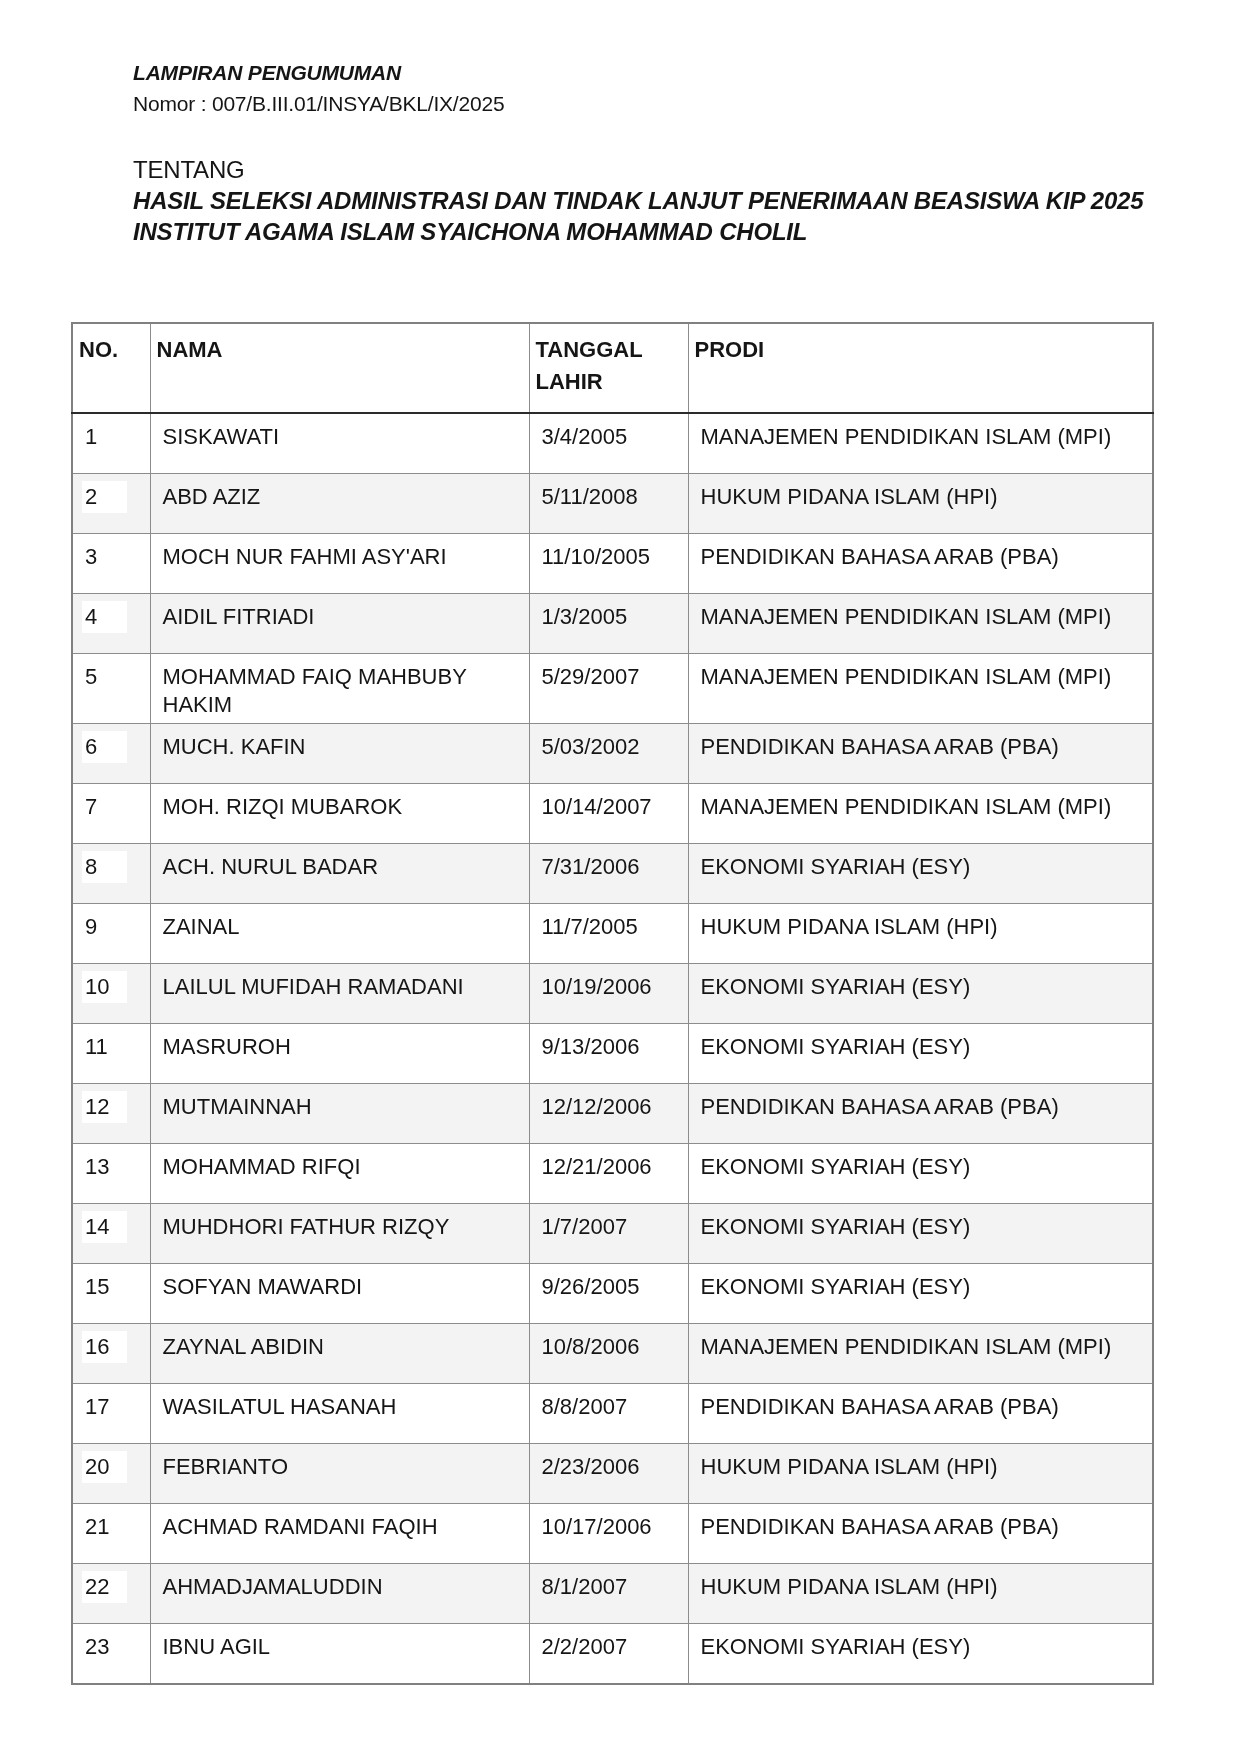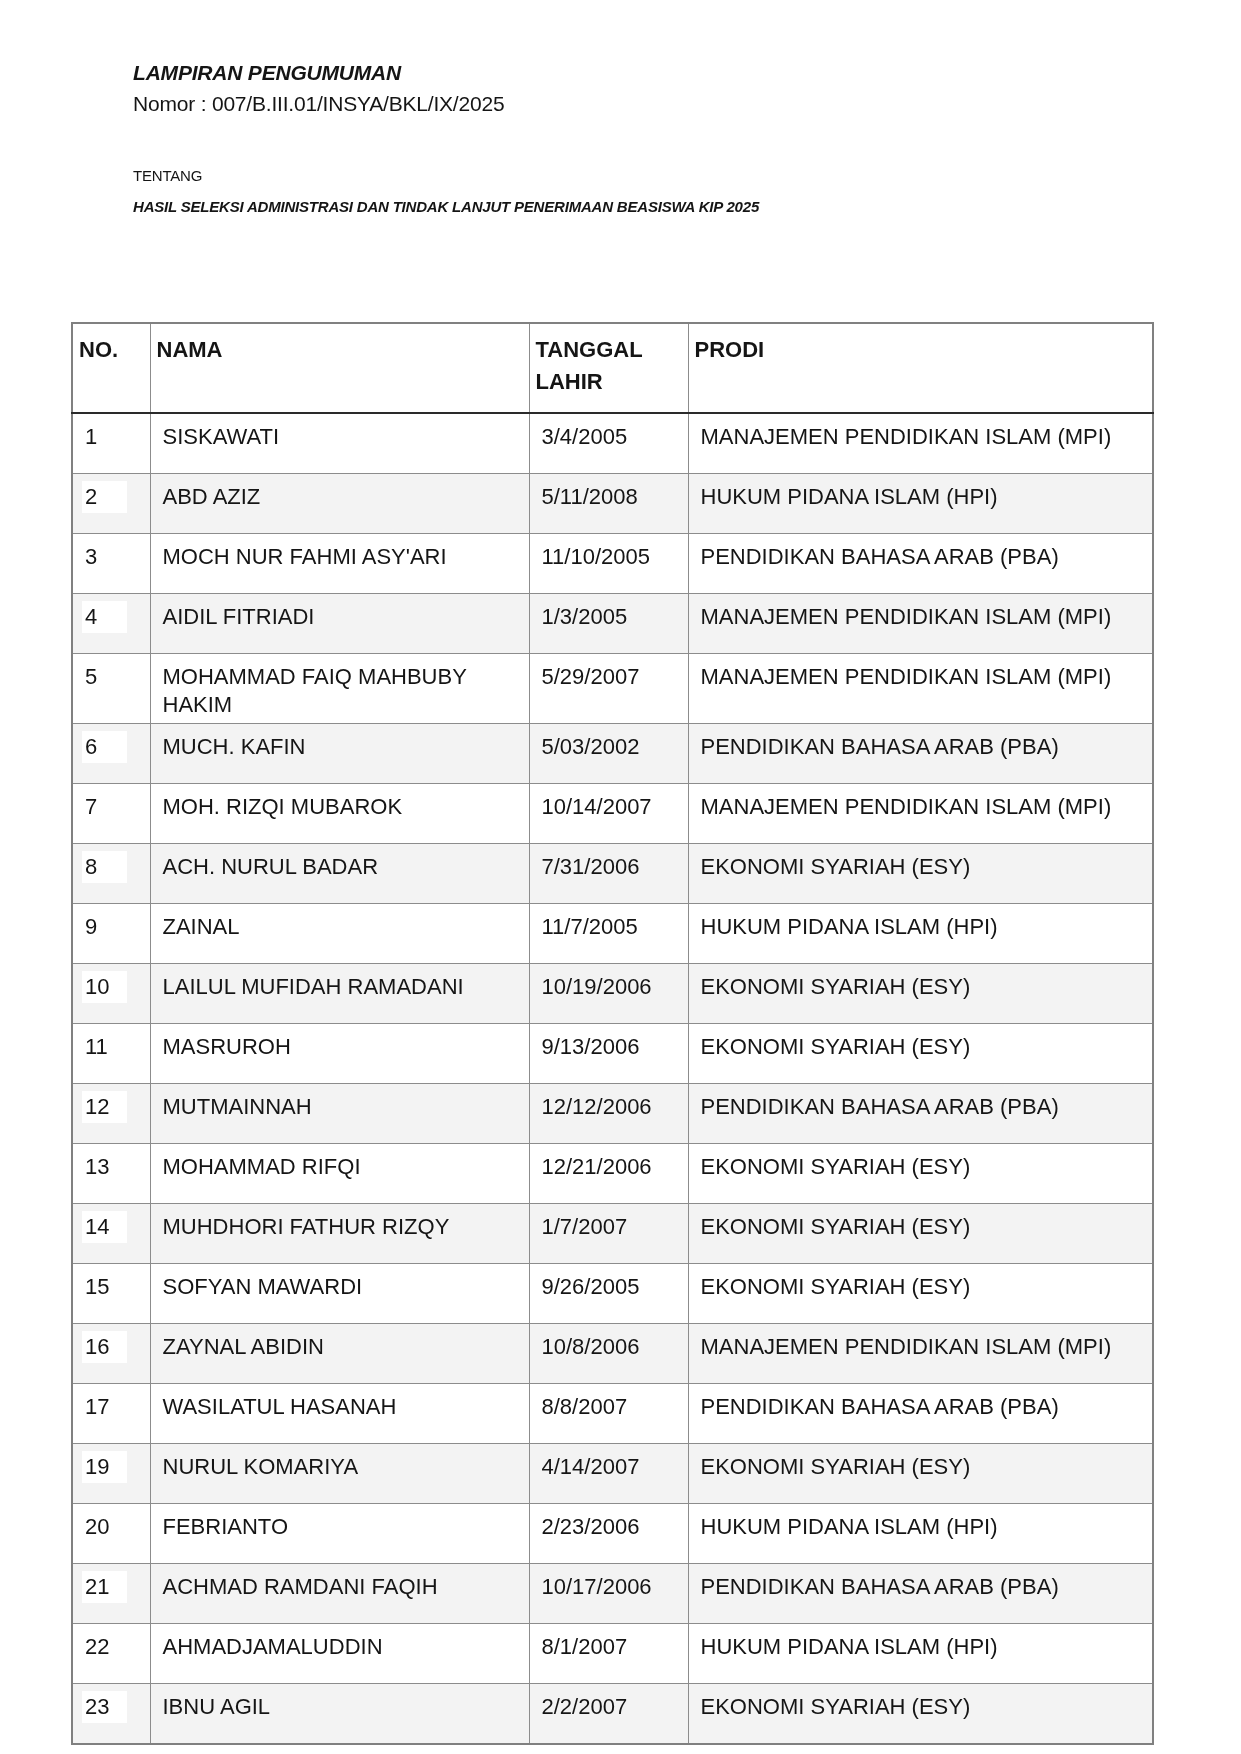--- a/index.html
+++ b/index.html
@@ -22,22 +22,22 @@
     left: 133px;
     top: 57px;
     font-size: 21px;
     line-height: 31px;
     letter-spacing: -0.2px;
     white-space: nowrap;
   }
   .doc-head-2 {
     position: absolute;
     left: 133px;
-    top: 160px;
-    font-size: 15px;
+    top: 154px;
+    font-size: 24px;
     line-height: 31px;
     letter-spacing: -0.2px;
     white-space: nowrap;
   }
   .bold { font-weight: bold; font-style: italic; }
 
   
   .table-wrap {
     position: absolute;
     left: 71px;
@@ -102,20 +102,21 @@
 <body>
 
 <div class="doc-head-1">
   <div class="bold">LAMPIRAN PENGUMUMAN</div>
   <div>Nomor : 007/B.III.01/INSYA/BKL/IX/2025</div>
 </div>
 
 <div class="doc-head-2">
   <div>TENTANG</div>
   <div class="bold">HASIL SELEKSI ADMINISTRASI DAN TINDAK LANJUT PENERIMAAN BEASISWA KIP 2025</div>
+  <div class="bold">INSTITUT AGAMA ISLAM SYAICHONA MOHAMMAD CHOLIL</div>
 </div>
 
 <div class="table-wrap">
   <table class="results">
     <colgroup>
       <col class="c-no">
         <col class="c-nama">
         <col class="c-tgl">
         <col class="c-prodi">
     </colgroup>
@@ -241,26 +242,20 @@
   </tr>
 
   <tr>
     <td class="cell-no"><span class="num-badge">17</span></td>
     <td class="cell-nama">WASILATUL HASANAH</td>
     <td class="cell-tgl">8/8/2007</td>
     <td class="cell-prodi">PENDIDIKAN BAHASA ARAB (PBA)</td>
   </tr>
 
 
-  <tr>
-    <td class="cell-no"><span class="num-badge">19</span></td>
-    <td class="cell-nama">NURUL KOMARIYA</td>
-    <td class="cell-tgl">4/14/2007</td>
-    <td class="cell-prodi">EKONOMI SYARIAH (ESY)</td>
-  </tr>
 
   <tr>
     <td class="cell-no"><span class="num-badge">20</span></td>
     <td class="cell-nama">FEBRIANTO</td>
     <td class="cell-tgl">2/23/2006</td>
     <td class="cell-prodi">HUKUM PIDANA ISLAM (HPI)</td>
   </tr>
 
   <tr>
     <td class="cell-no"><span class="num-badge">21</span></td>

